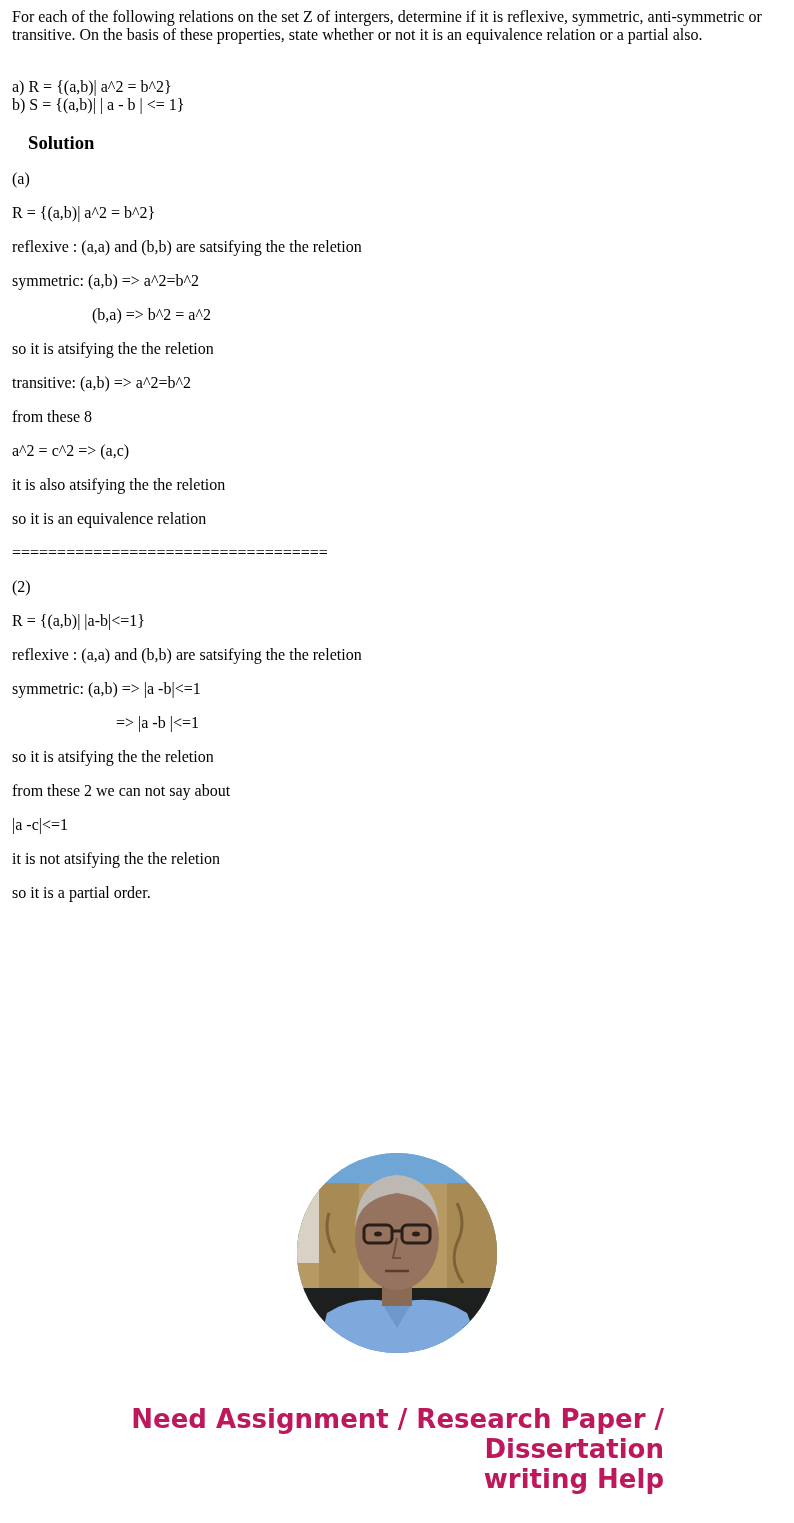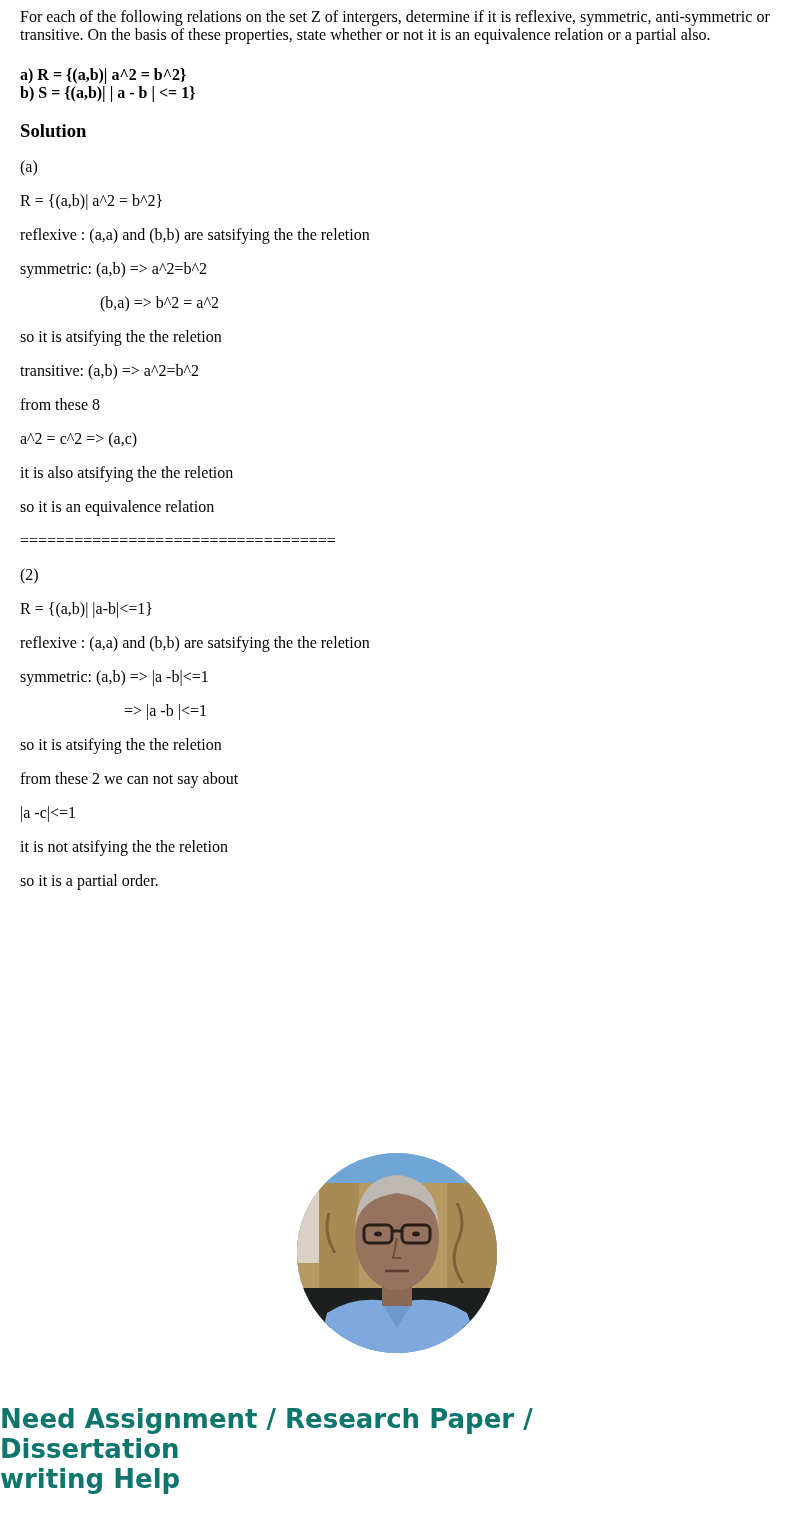--- a/index.html
+++ b/index.html
@@ -10,36 +10,35 @@
     body {
       width: 794px;
       min-height: 1523px;
       position: relative;
       font-family: "Liberation Serif", serif;
       font-size: 16px;
       color: #000000;
       line-height: 18px;
     }
     .content {
-      padding: 8px 8px 0 20px;
+      padding: 8px 8px 0 12px;
     }
     .question {
       margin: 0;
       line-height: 18px;
     }
     .question .q-line { display: block; }
     .parts {
-      margin-top: 22px;
-      font-weight: bold;
+      margin-top: 34px;
     }
     .parts .part-line { display: block; line-height: 18px; }
     h3.solution-title {
       font-size: 18.7px;
       font-weight: bold;
-      margin: 18px 0 0 0;
+      margin: 18px 0 0 16px;
       line-height: 22px;
     }
     .sol-line {
       margin: 16px 0 0 0;
       line-height: 18px;
       white-space: pre;
       min-height: 18px;
     }
     .sol-line.first { margin-top: 16px; }
     .avatar-wrap {
@@ -51,26 +50,26 @@
       border-radius: 50%;
       overflow: hidden;
       background: #6fa6d6;
     }
     .avatar-wrap svg { display: block; }
     .promo {
       position: absolute;
       left: 0;
       top: 1404px;
       width: 664px;
-      text-align: left;
+      text-align: right;
       font-family: "DejaVu Sans", sans-serif;
       font-weight: bold;
       font-size: 26px;
       line-height: 30px;
-      color: #0f766e;
+      color: #be185d;
     }
     .promo span { display: block; }
   </style>
 </head>
 <body>
 
 <div class="content">
   <div class="question">
     <span class="q-line">For each of the following relations on the set Z of intergers, determine if it is reflexive, symmetric, anti-symmetric or</span>
     <span class="q-line">transitive. On the basis of these properties, state whether or not it is an equivalence relation or a partial also.</span>

